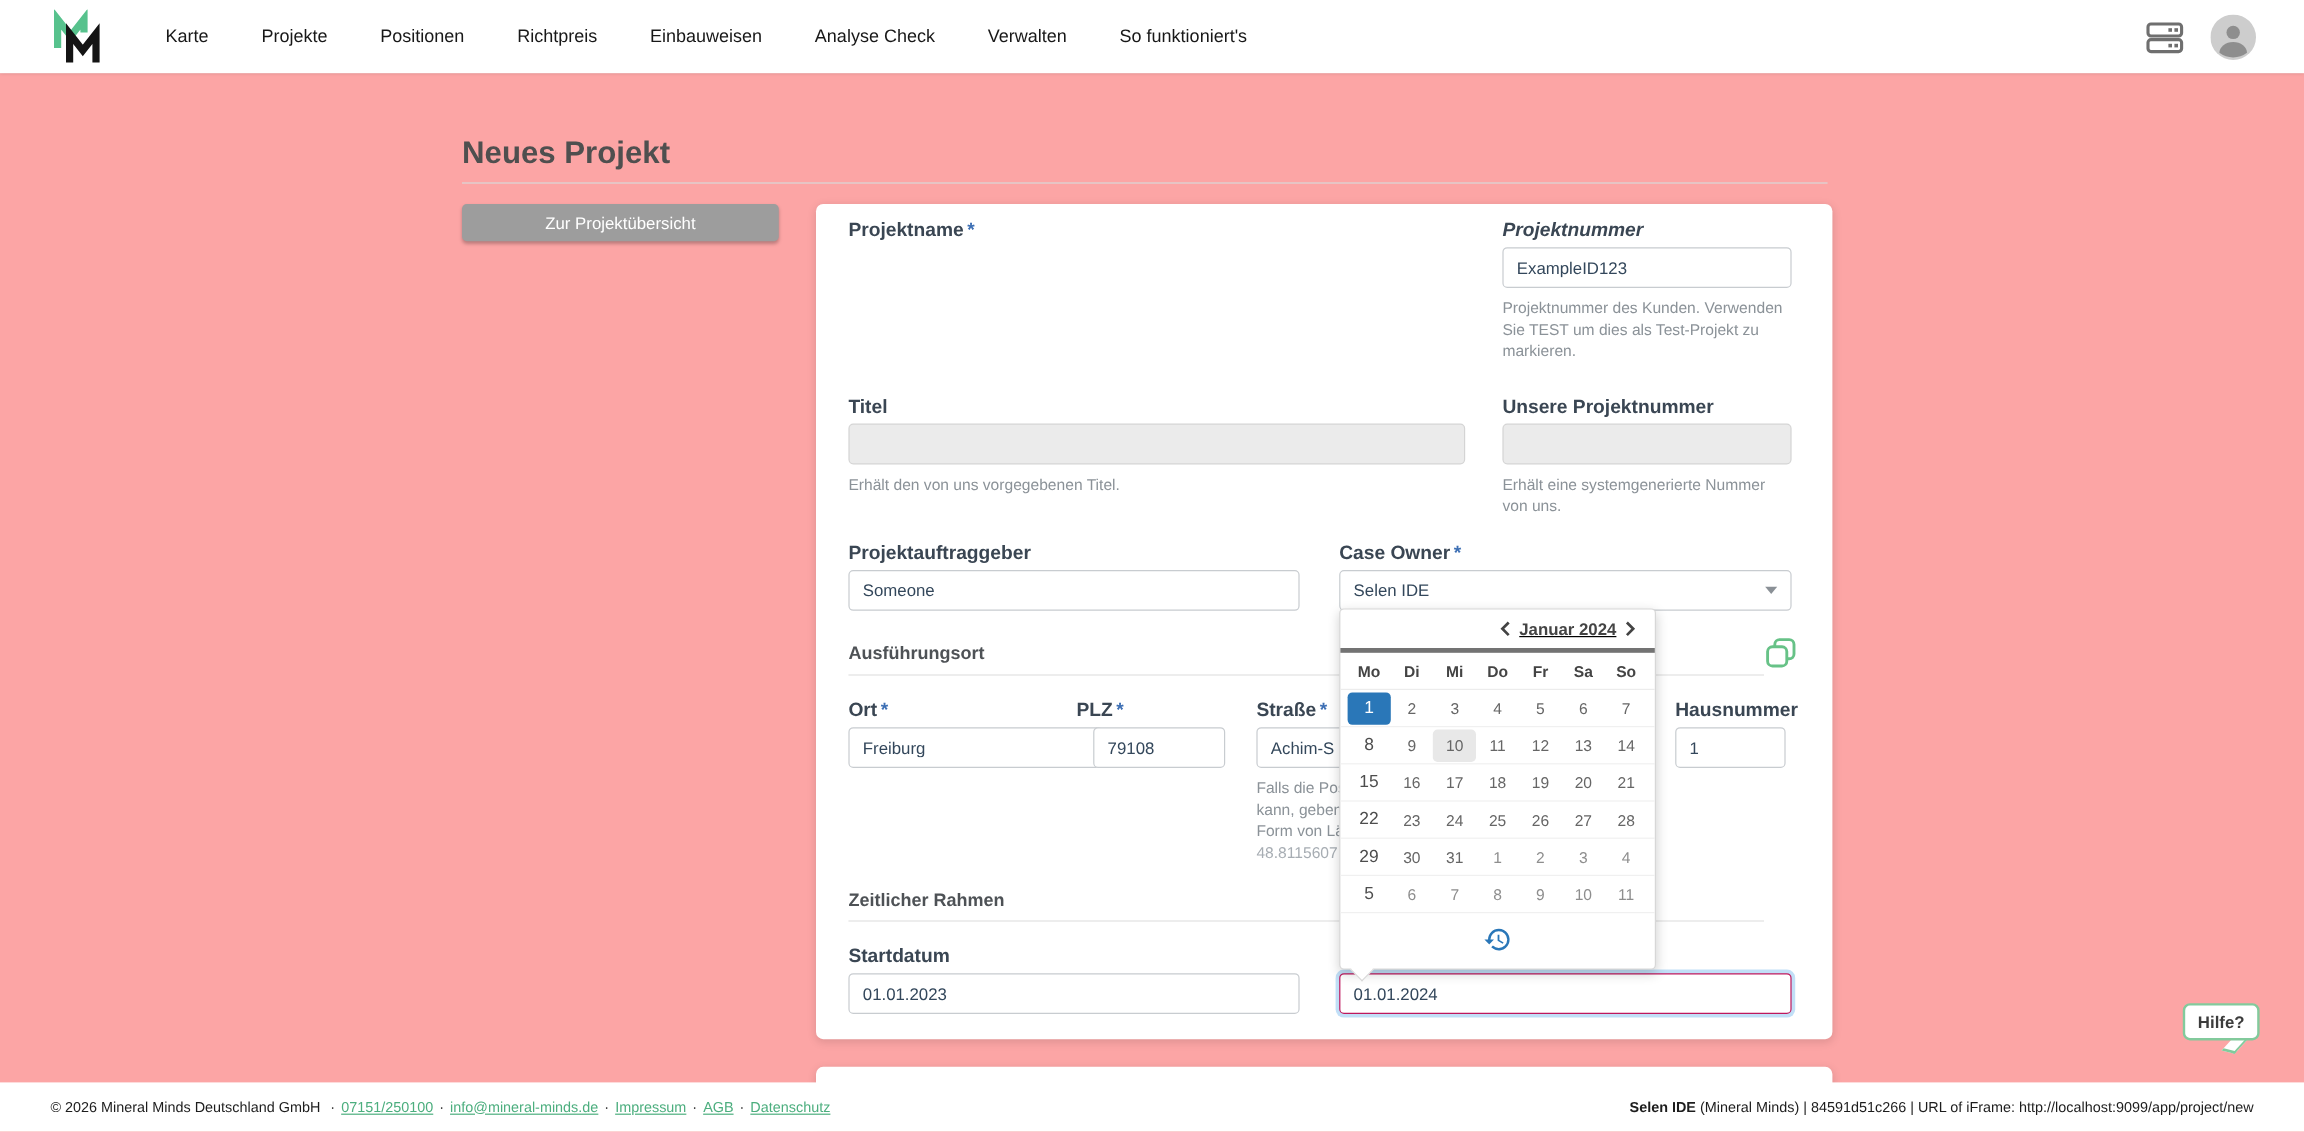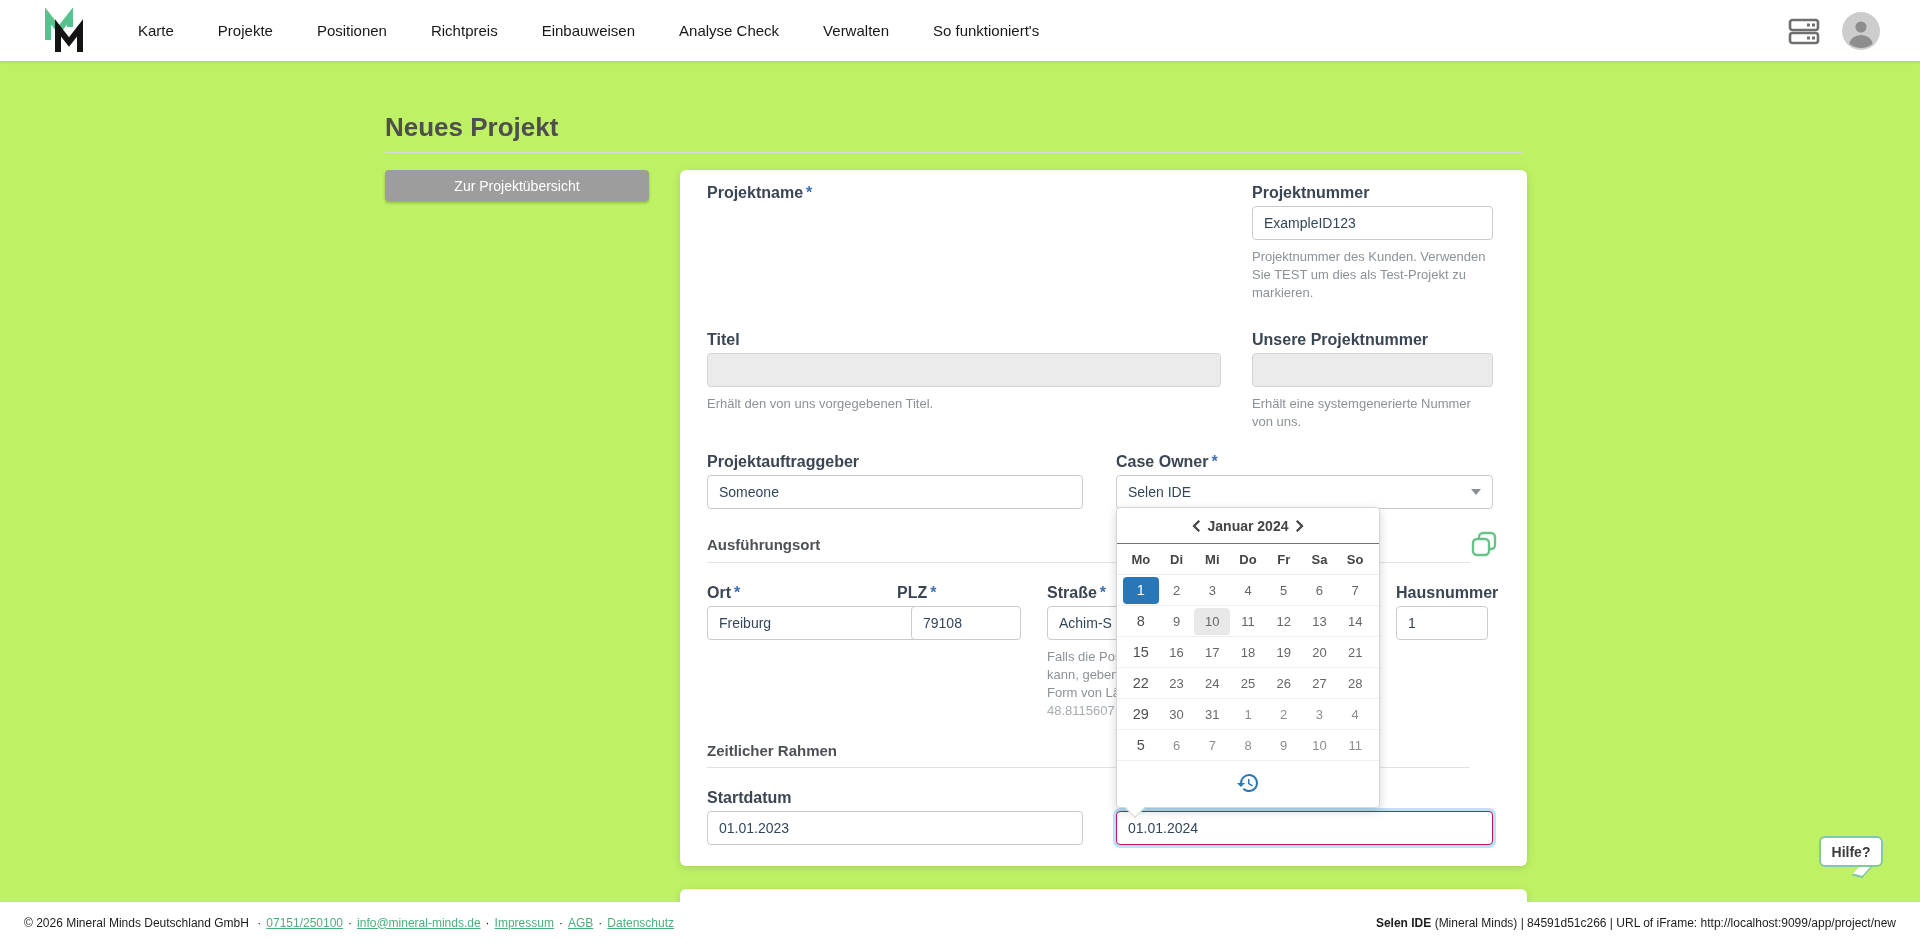--- a/index.html
+++ b/index.html
@@ -1,17 +1,17 @@
 <!DOCTYPE html>
 <html><head>
 <meta charset="utf-8">
 <style>
   * { margin:0; padding:0; box-sizing:border-box; }
   html,body { width:1920px; height:943px; font-family:"Liberation Sans", sans-serif; }
-  #app { position:relative; width:1920px; height:943px; background:#bef264; overflow:hidden; }
+  #app { position:relative; width:1920px; height:943px; background:#fca5a5; overflow:hidden; }
 
   
   .navbar { position:absolute; top:0; left:0; width:1920px; height:61px; background:#ffffff;
             box-shadow:0 1px 3px rgba(0,0,0,.15); display:flex; align-items:center; z-index:40; }
   .logo { margin-left:42px; width:48px; height:46px; cursor:pointer; }
   .nav-menu { display:flex; align-items:center; margin-left:48px; gap:44px; }
   .nav-item { font-size:15px; font-weight:500; color:#181818; cursor:pointer; white-space:nowrap; }
   .nav-right { position:absolute; right:40px; top:0; height:61px; display:flex; align-items:center; gap:22px; }
   .icon-btn { cursor:pointer; display:flex; align-items:center; }
 
@@ -40,43 +40,43 @@
   .sel-wrap { position:relative; }
   .sel-arrow { position:absolute; right:12px; top:14px; width:0; height:0;
                border-left:5px solid transparent; border-right:5px solid transparent;
                border-top:6px solid #8a9096; pointer-events:none; }
   .section-h { font-size:15px; font-weight:700; color:#4e5256; }
   .section-rule { position:absolute; height:1px; background:#e2e2e2; }
 
   
   .cal { position:absolute; left:1116px; top:507px; width:264px; height:301px; background:#fff;
          border:1px solid #d7d7d7; border-radius:4px; box-shadow:0 3px 10px rgba(0,0,0,.18); z-index:60; }
-  .cal-head { height:36px; display:flex; align-items:center; justify-content:center;
-              padding:0 10px; border-bottom:1px solid #737373; }
+  .cal-head { height:36px; display:flex; align-items:center; justify-content:flex-end;
+              padding:0 10px; border-bottom:4px solid #737373;text-decoration:underline; }
   .cal-month { font-size:14px; font-weight:700; color:#444; cursor:pointer; }
   .cal-chev { cursor:pointer; display:flex; align-items:center; padding:2px; }
   .cal-wk { display:grid; grid-template-columns:repeat(7,1fr); height:31px; align-items:center;
             padding:0 6px; border-bottom:1px solid #ececec; }
   .cal-wk span { text-align:center; font-size:13px; font-weight:700; color:#444; }
   .cal-row { display:grid; grid-template-columns:repeat(7,1fr); height:31px; align-items:center;
              padding:0 6px; border-bottom:1px solid #f0f0f0; }
   .day { height:27px; line-height:27px; text-align:center; font-size:13px; color:#666;
          border-radius:4px; cursor:pointer; }
   .cal-row .day:first-child { color:#4d4d4d; font-size:14.5px; }
   .day.sel { background:#2a77b8; color:#fff !important; }
   .day.today { background:#e8e8e8; }
   .day.other { color:#8e8e8e; }
   .cal-foot { height:44px; display:flex; align-items:center; justify-content:center; }
   .cal-notch { position:absolute; left:1128px; top:801px; width:14px; height:14px; background:#fff;
                transform:rotate(45deg); border-right:1px solid #d7d7d7; border-bottom:1px solid #d7d7d7;
                z-index:61; }
 
   
   .footer { position:absolute; left:0; top:902px; width:1920px; height:41px; background:#ffffff;
-            display:flex; align-items:center; justify-content:space-between; padding:0 24px;
+            display:flex; align-items:center; justify-content:space-between; padding:0 42px;
             font-size:12px; color:#1d1d1d; z-index:45; }
   .footer a { color:#4cae7e; text-decoration:underline; cursor:pointer; }
   .foot-sep { margin:0 5px; color:#1d1d1d; }
   .session-bold { font-weight:700; }
 
   
   .help-bubble { position:absolute; left:1819px; top:836px; width:64px; height:31px; background:#fff;
                  border:2px solid #82ca9c; border-radius:6px; display:flex; align-items:center;
                  justify-content:center; font-size:14px; font-weight:600; color:#3c3c3c;
                  cursor:pointer; z-index:70; }
@@ -128,21 +128,21 @@
   <h1 class="page-title">Neues Projekt</h1>
   <div class="title-rule"></div>
   <button class="back-btn">Zur Projektübersicht</button>
 
   <div class="card">
 
     <div class="fld" style="left:27px; top:14px;">
       <span class="lbl"><span>Projektname</span><span class="req">*</span></span>
     </div>
 
-    <div class="fld" style="left:572px; top:14px;">
+    <div class="fld" style="left:572px; top:14px;font-style:italic;">
       <span class="lbl">Projektnummer</span>
     </div>
     <div class="fld" style="left:572px; top:36px; width:241px;">
       <input class="inp" value="ExampleID123" style="">
       <div class="helper">Projektnummer des Kunden. Verwenden Sie TEST um dies als Test-Projekt zu markieren.</div>
     </div>
 
     <div class="fld" style="left:27px; top:161px;">
       <span class="lbl">Titel</span>
     </div>

